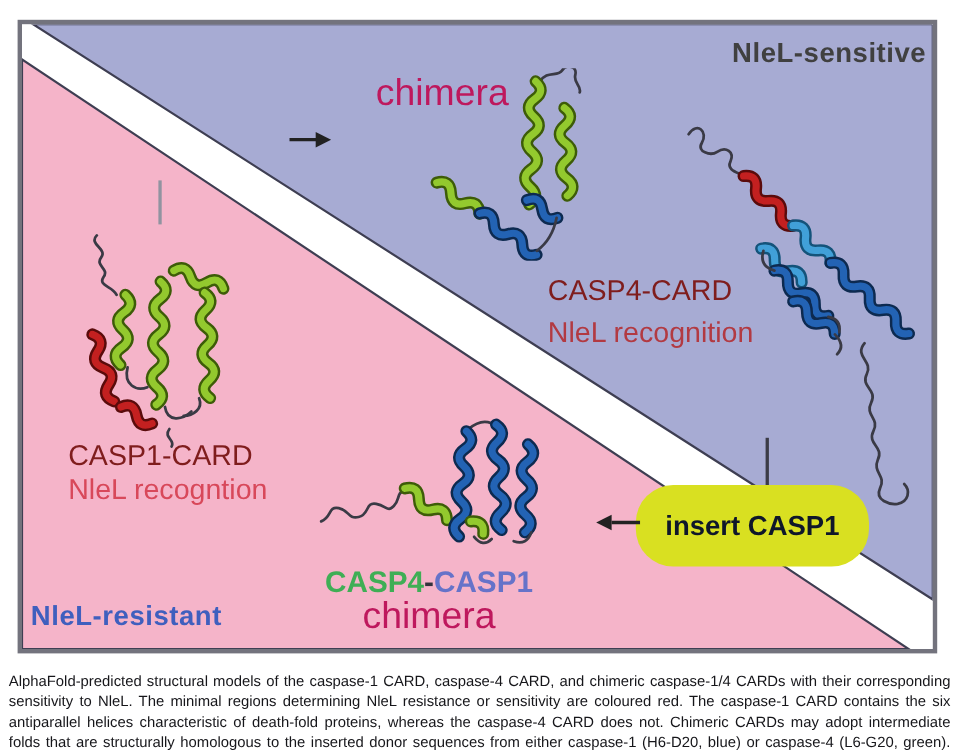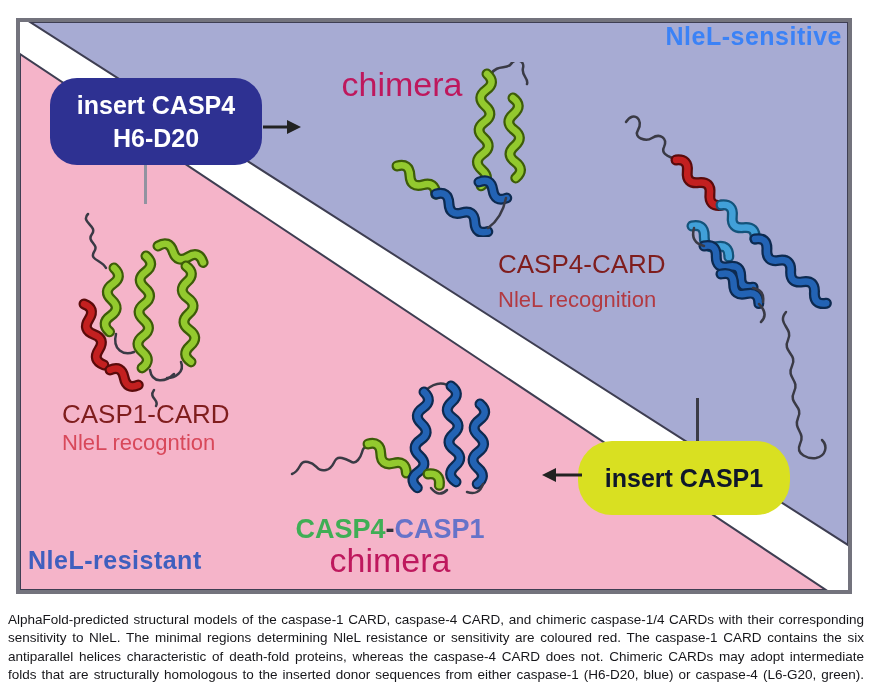--- a/index.html
+++ b/index.html
@@ -11,21 +11,21 @@
   .abs{position:absolute;}
   .region-label{font-weight:bold;font-size:25px;letter-spacing:0.5px;}
   .tag{display:flex;flex-direction:column;align-items:center;justify-content:center;
        text-align:center;font-weight:bold;font-size:25px;line-height:33px;}
   .tag-blue{background:#2e3192;color:#ffffff;border-radius:27px;}
   .tag-yellow{background:#d9e021;color:#0f172a;border-radius:34px;}
   .lbl{line-height:31px;}
   .lbl .t1{font-size:27px;font-weight:bold;}
   .lbl .t2{font-size:34px;color:#be185d;}
   .card-lbl .t1{font-size:26px;color:#7f1d1d;}
-  .card-lbl .t2{font-size:22px;}
+  .card-lbl .t2{font-size:26px;}
   .center{text-align:center;}
   .connector{background:#9193a0;}
   .connector-dark{background:#3b3b46;}
   
   .st use, .st path{fill:none;stroke-linecap:round;stroke-linejoin:round;}
   .o{stroke-width:11px;}
   .m{stroke-width:6.5px;}
   .og{stroke:#3d5c08;} .mg{stroke:#93c92e;}
   .or{stroke:#5a0b0b;} .mr{stroke:#c32020;}
   .ob{stroke:#0d2a50;} .mb{stroke:#2363b4;}
@@ -168,29 +168,25 @@
           <use href="#w5" class="m mb"></use>
         </g>
       <g transform="translate(138,98) rotate(-45)">
           <use href="#w1" class="o og"></use>
           <use href="#w1" class="m mg"></use>
         </g>
       <path class="coil" d="M141,112 q8,10 16,2"></path>
       <path class="coil" d="M193,108 q-4,12 -16,8"></path>
     </svg>
 
-    <div class="abs region-label" style="right:6px;top:0;color:#3b82f6">NleL-sensitive</div>
+    <div class="abs region-label" style="right:6px;top:12px;color:#404040">NleL-sensitive</div>
 
     <div class="abs region-label" style="left:8px;top:524px;color:#3f5fbe">NleL-resistant</div>
 
     <div class="abs connector" style="left:124px;top:142px;width:3px;height:40px"></div>
-    <div class="abs tag tag-blue" style="left:30px;top:56px;width:212px;height:87px">
-      <div>insert CASP4</div>
-      <div>H6-D20</div>
-    </div>
     <svg class="abs arrow" style="left:243px;top:95px" width="40" height="20" viewBox="0 0 40 20">
       <line x1="0" y1="10" x2="25" y2="10"></line>
       <polygon points="24,3 38,10 24,17"></polygon>
     </svg>
 
     <div class="abs lbl center" style="left:252px;top:47px;width:260px">
       <div class="t2">chimera</div>
     </div>
 
     <div class="abs card-lbl" style="left:478px;top:227px">

